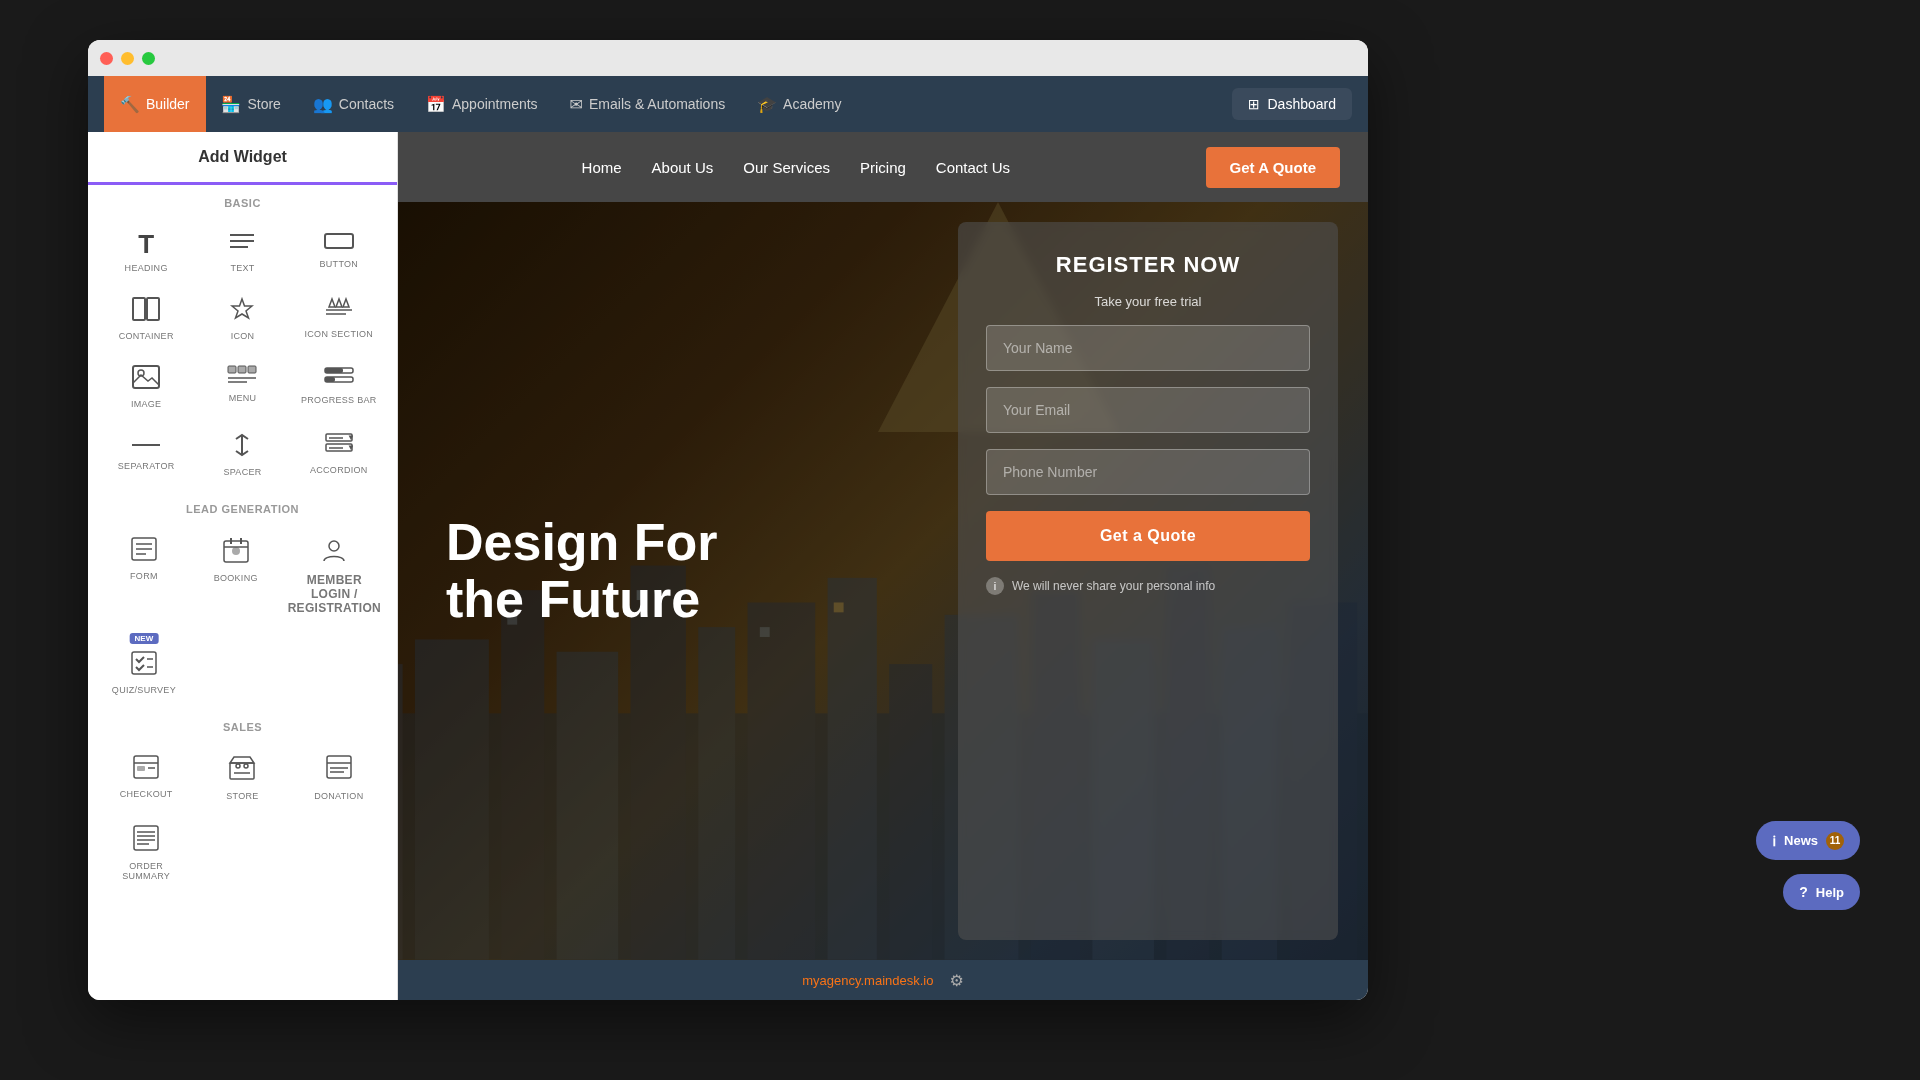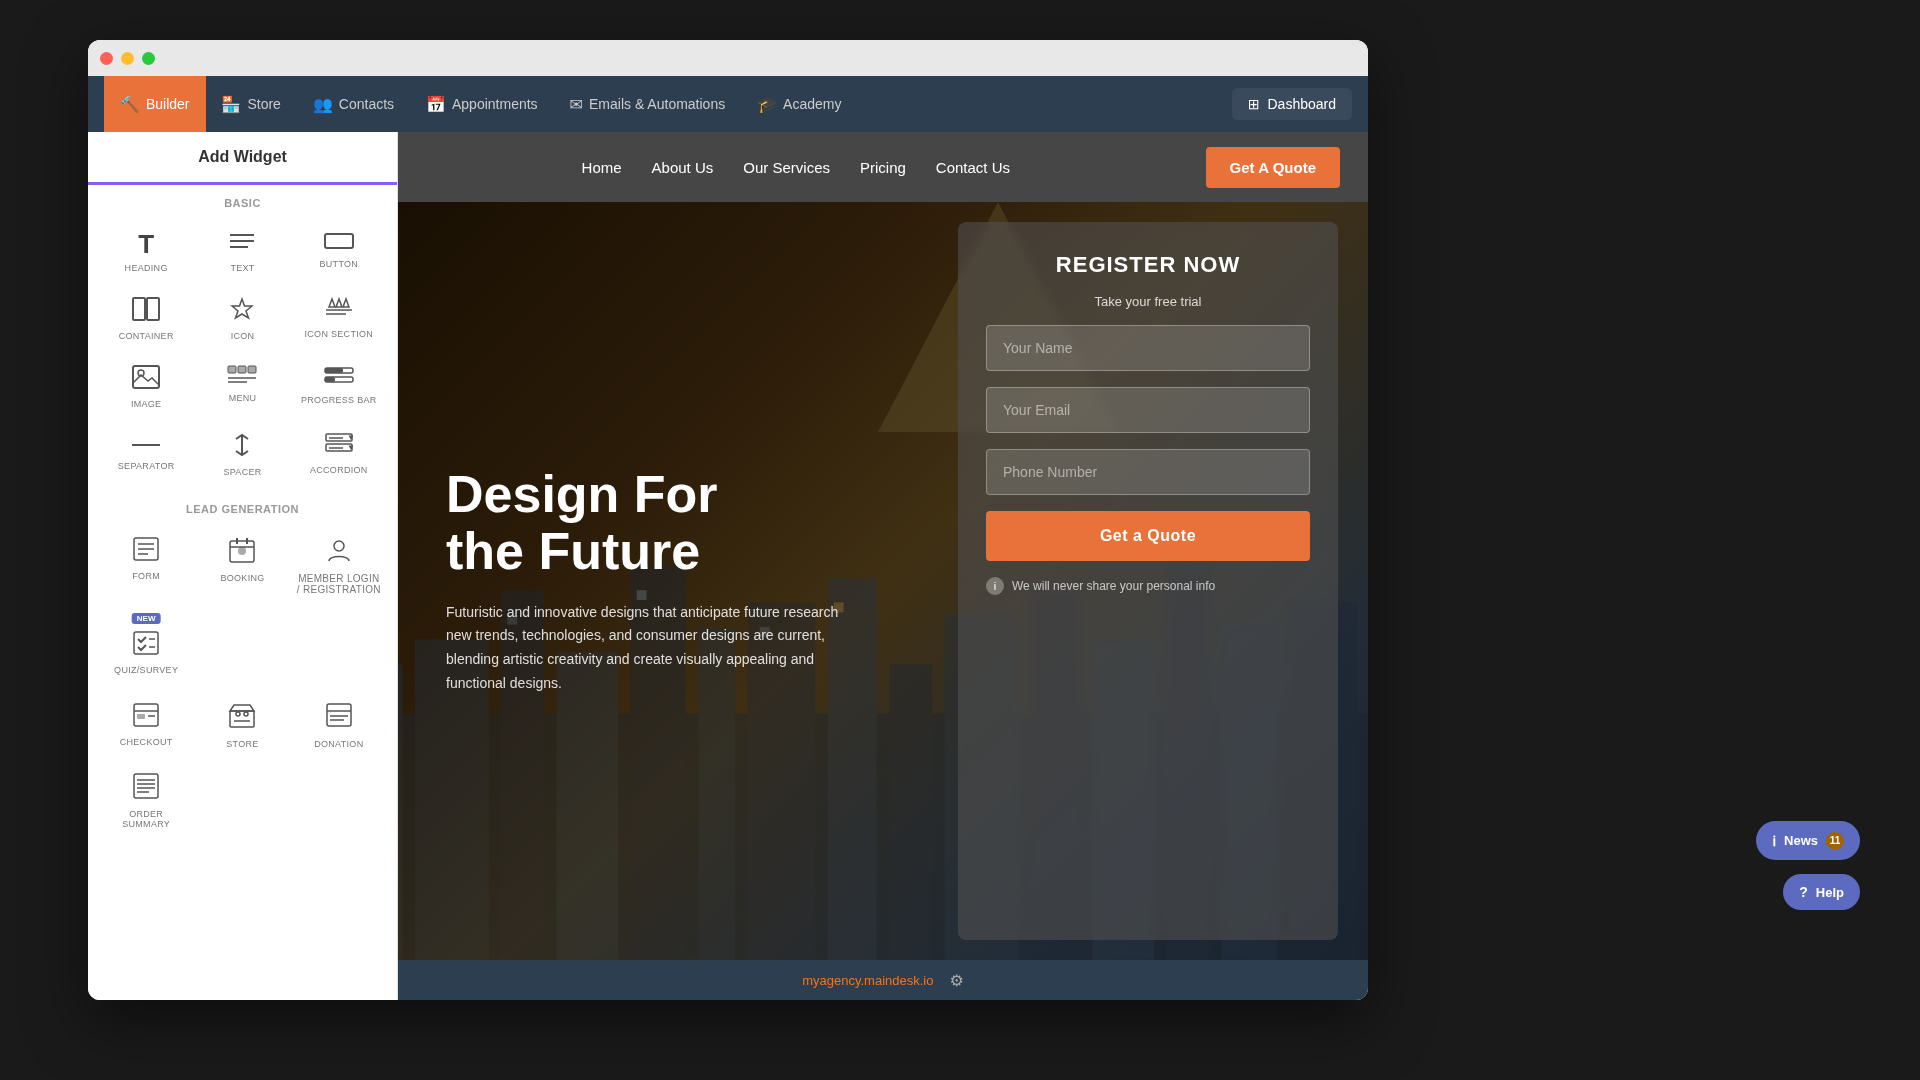--- a/index.html
+++ b/index.html
@@ -603,39 +603,40 @@
           <div class="widget-label">BOOKING</div>
         </div>
 
         <div class="widget-item">
           <div class="widget-icon">
             <svg width="26" height="26" viewBox="0 0 26 26">
                 <circle cx="13" cy="9" r="5" fill="none" stroke="#555" stroke-width="1.5"></circle>
                 <path d="M3 24 C3 18 23 18 23 24" fill="none" stroke="#555" stroke-width="1.5"></path>
               </svg>
           </div>
-          <div class="widget-label" style="font-size:10px;">MEMBER LOGIN / REGISTRATION</div>
+          <div class="widget-label" style="font-size:12px;font-weight:bold;">MEMBER LOGIN / REGISTRATION</div>
         </div>
 
         <div class="widget-item" style="position:relative;">
           <div style="position:absolute;top:4px;left:50%;transform:translateX(-50%);background:#5c6bc0;color:#fff;font-size:8px;padding:1px 5px;border-radius:3px;font-weight:700;">NEW</div>
           <div class="widget-icon" style="margin-top:12px;">
             <svg width="26" height="24" viewBox="0 0 26 24">
                 <rect x="1" y="1" width="24" height="22" rx="2" fill="none" stroke="#555" stroke-width="1.5"></rect>
                 <polyline points="5,8 8,11 13,6" fill="none" stroke="#555" stroke-width="2"></polyline>
                 <line x1="16" y1="8" x2="22" y2="8" stroke="#555" stroke-width="1.5"></line>
                 <polyline points="5,16 8,19 13,14" fill="none" stroke="#555" stroke-width="2"></polyline>
                 <line x1="16" y1="16" x2="22" y2="16" stroke="#555" stroke-width="1.5"></line>
               </svg>
           </div>
           <div class="widget-label">QUIZ/SURVEY</div>
         </div>
 
       </div>
 
+      <div class="section-label">SALES</div>
       <div class="widget-grid">
 
         <div class="widget-item">
           <div class="widget-icon">
             <svg width="26" height="24" viewBox="0 0 26 24">
                 <rect x="1" y="1" width="24" height="22" rx="2" fill="none" stroke="#555" stroke-width="1.5"></rect>
                 <line x1="1" y1="8" x2="25" y2="8" stroke="#555" stroke-width="1.5"></line>
                 <rect x="4" y="11" width="8" height="5" rx="1" fill="#aaa"></rect>
                 <line x1="15" y1="13" x2="22" y2="13" stroke="#555" stroke-width="1.5"></line>
               </svg>
@@ -726,21 +727,20 @@
           <rect x="145" y="120" width="8" height="8" fill="#7a9fc0" opacity="0.5"></rect>
           <rect x="250" y="100" width="8" height="8" fill="#7a9fc0" opacity="0.7"></rect>
           <rect x="350" y="130" width="8" height="8" fill="#7a9fc0" opacity="0.5"></rect>
           <rect x="410" y="110" width="8" height="8" fill="#c0a050" opacity="0.7"></rect>
         </svg>
 
         <div style="position:absolute;top:0;right:250px;width:0;height:0;border-left:120px solid transparent;border-right:120px solid transparent;border-bottom:230px solid rgba(90,75,40,0.5);z-index:2;"></div>
 
         <div class="hero-content" style="position:relative;z-index:5;padding-left:48px;">
           <div class="hero-title">Design For<br>the Future</div>
-          <div class="hero-desc">Futuristic and innovative designs that anticipate future research new trends, technologies, and consumer designs are current, blending artistic creativity and create visually appealing and functional designs.</div>
         </div>
 
         <div class="register-form">
           <div class="form-title">REGISTER NOW</div>
           <div class="form-subtitle">Take your free trial</div>
           <input class="form-input" type="text" placeholder="Your Name" style="">
           <input class="form-input" type="email" placeholder="Your Email" style="">
           <input class="form-input" type="tel" placeholder="Phone Number" style="">
           <button class="form-submit-btn">Get a Quote</button>
           <div class="form-privacy">

